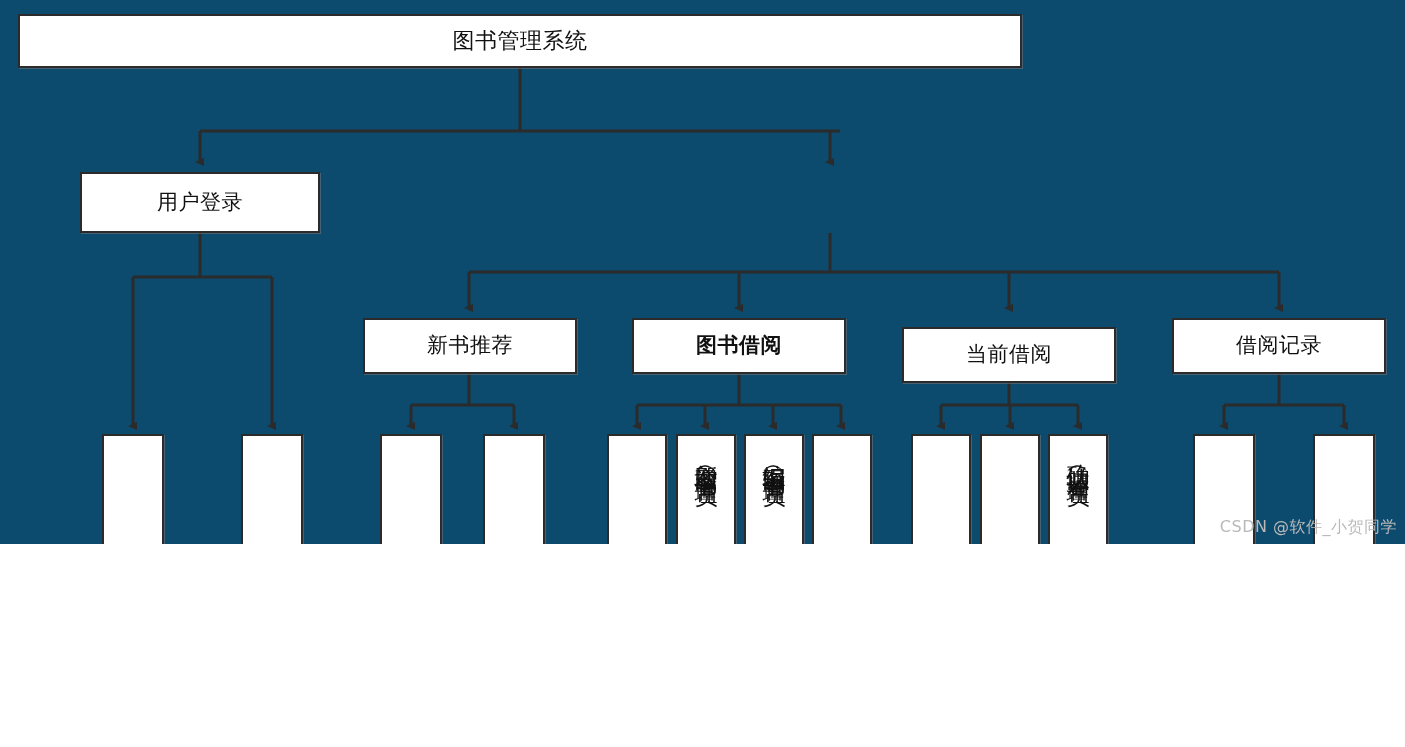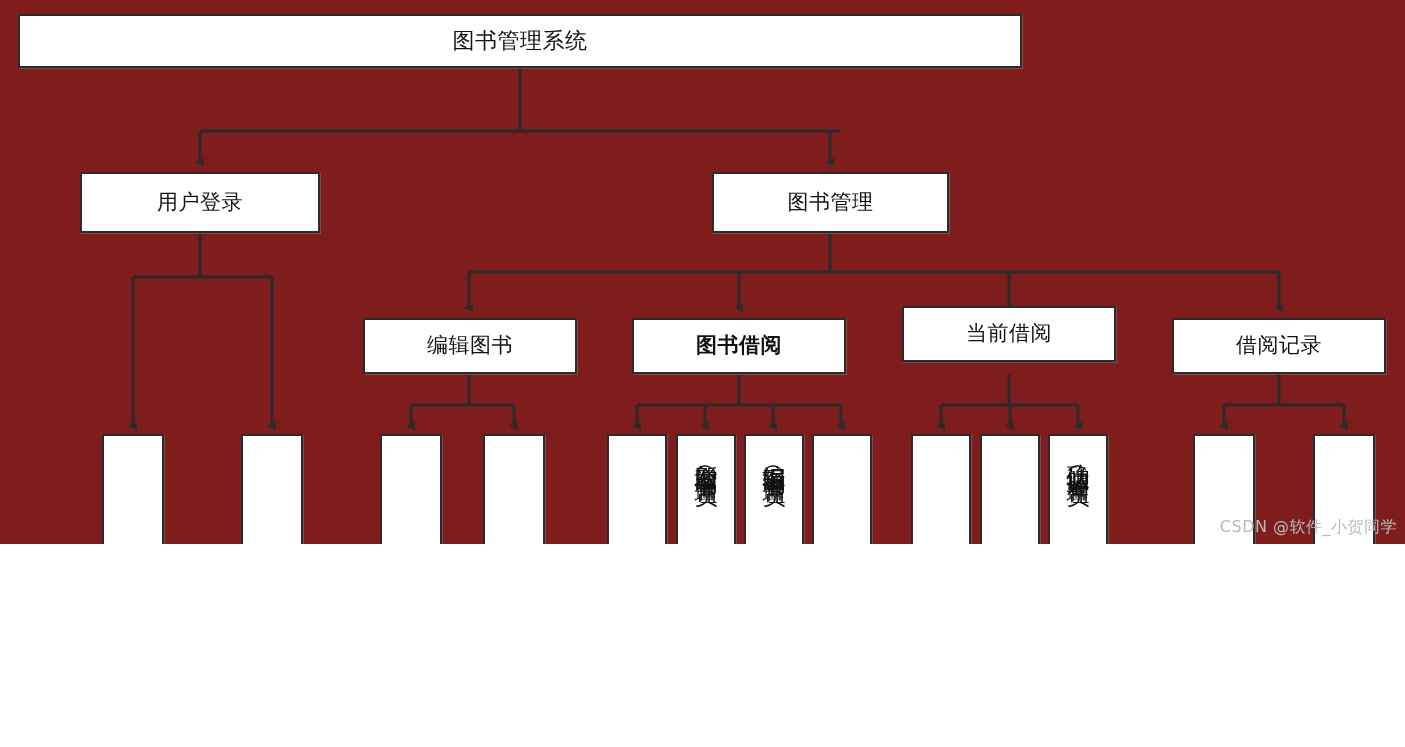--- a/index.html
+++ b/index.html
@@ -8,21 +8,21 @@
     padding: 0;
     background: #ffffff;
   }
   body {
     font-family: "DejaVu Sans", "Liberation Sans", sans-serif;
   }
   #diagram-root {
     position: relative;
     width: 1405px;
     height: 544px;
-    background: #7f1d1d;
+    background: #0c4a6e;
     overflow: hidden;
   }
   #connector-layer {
     position: absolute;
     left: 0;
     top: 0;
     width: 1405px;
     height: 747px;
     pointer-events: none;
   }
@@ -137,31 +137,28 @@
     </g>
   </svg>
 
   <div class="node horiz root" style="left:18px; top:14px; width:1004px; height:54px;">
     <span class="label">图书管理系统</span>
   </div>
 
   <div class="node horiz" style="left:80px; top:172px; width:240px; height:61px;">
     <span class="label">用户登录</span>
   </div>
-  <div class="node horiz" style="left:712px; top:172px; width:237px; height:61px;">
-    <span class="label">图书管理</span>
-  </div>
 
   <div class="node horiz" style="left:363px; top:318px; width:214px; height:56px;">
-    <span class="label">编辑图书</span>
+    <span class="label">新书推荐</span>
   </div>
   <div class="node horiz" style="left:632px; top:318px; width:214px; height:56px;font-weight:bold;">
     <span class="label">图书借阅</span>
   </div>
-  <div class="node horiz" style="left:902px; top:306px; width:214px; height:56px;">
+  <div class="node horiz" style="left:902px; top:327px; width:214px; height:56px;">
     <span class="label">当前借阅</span>
   </div>
   <div class="node horiz" style="left:1172px; top:318px; width:214px; height:56px;">
     <span class="label">借阅记录</span>
   </div>
 
   <div class="node vert mid" style="left:102px; top:434px; width:62px; height:300px;">
     <span class="label">用户登录</span>
   </div>
   <div class="node vert mid" style="left:241px; top:434px; width:62px; height:300px;">

